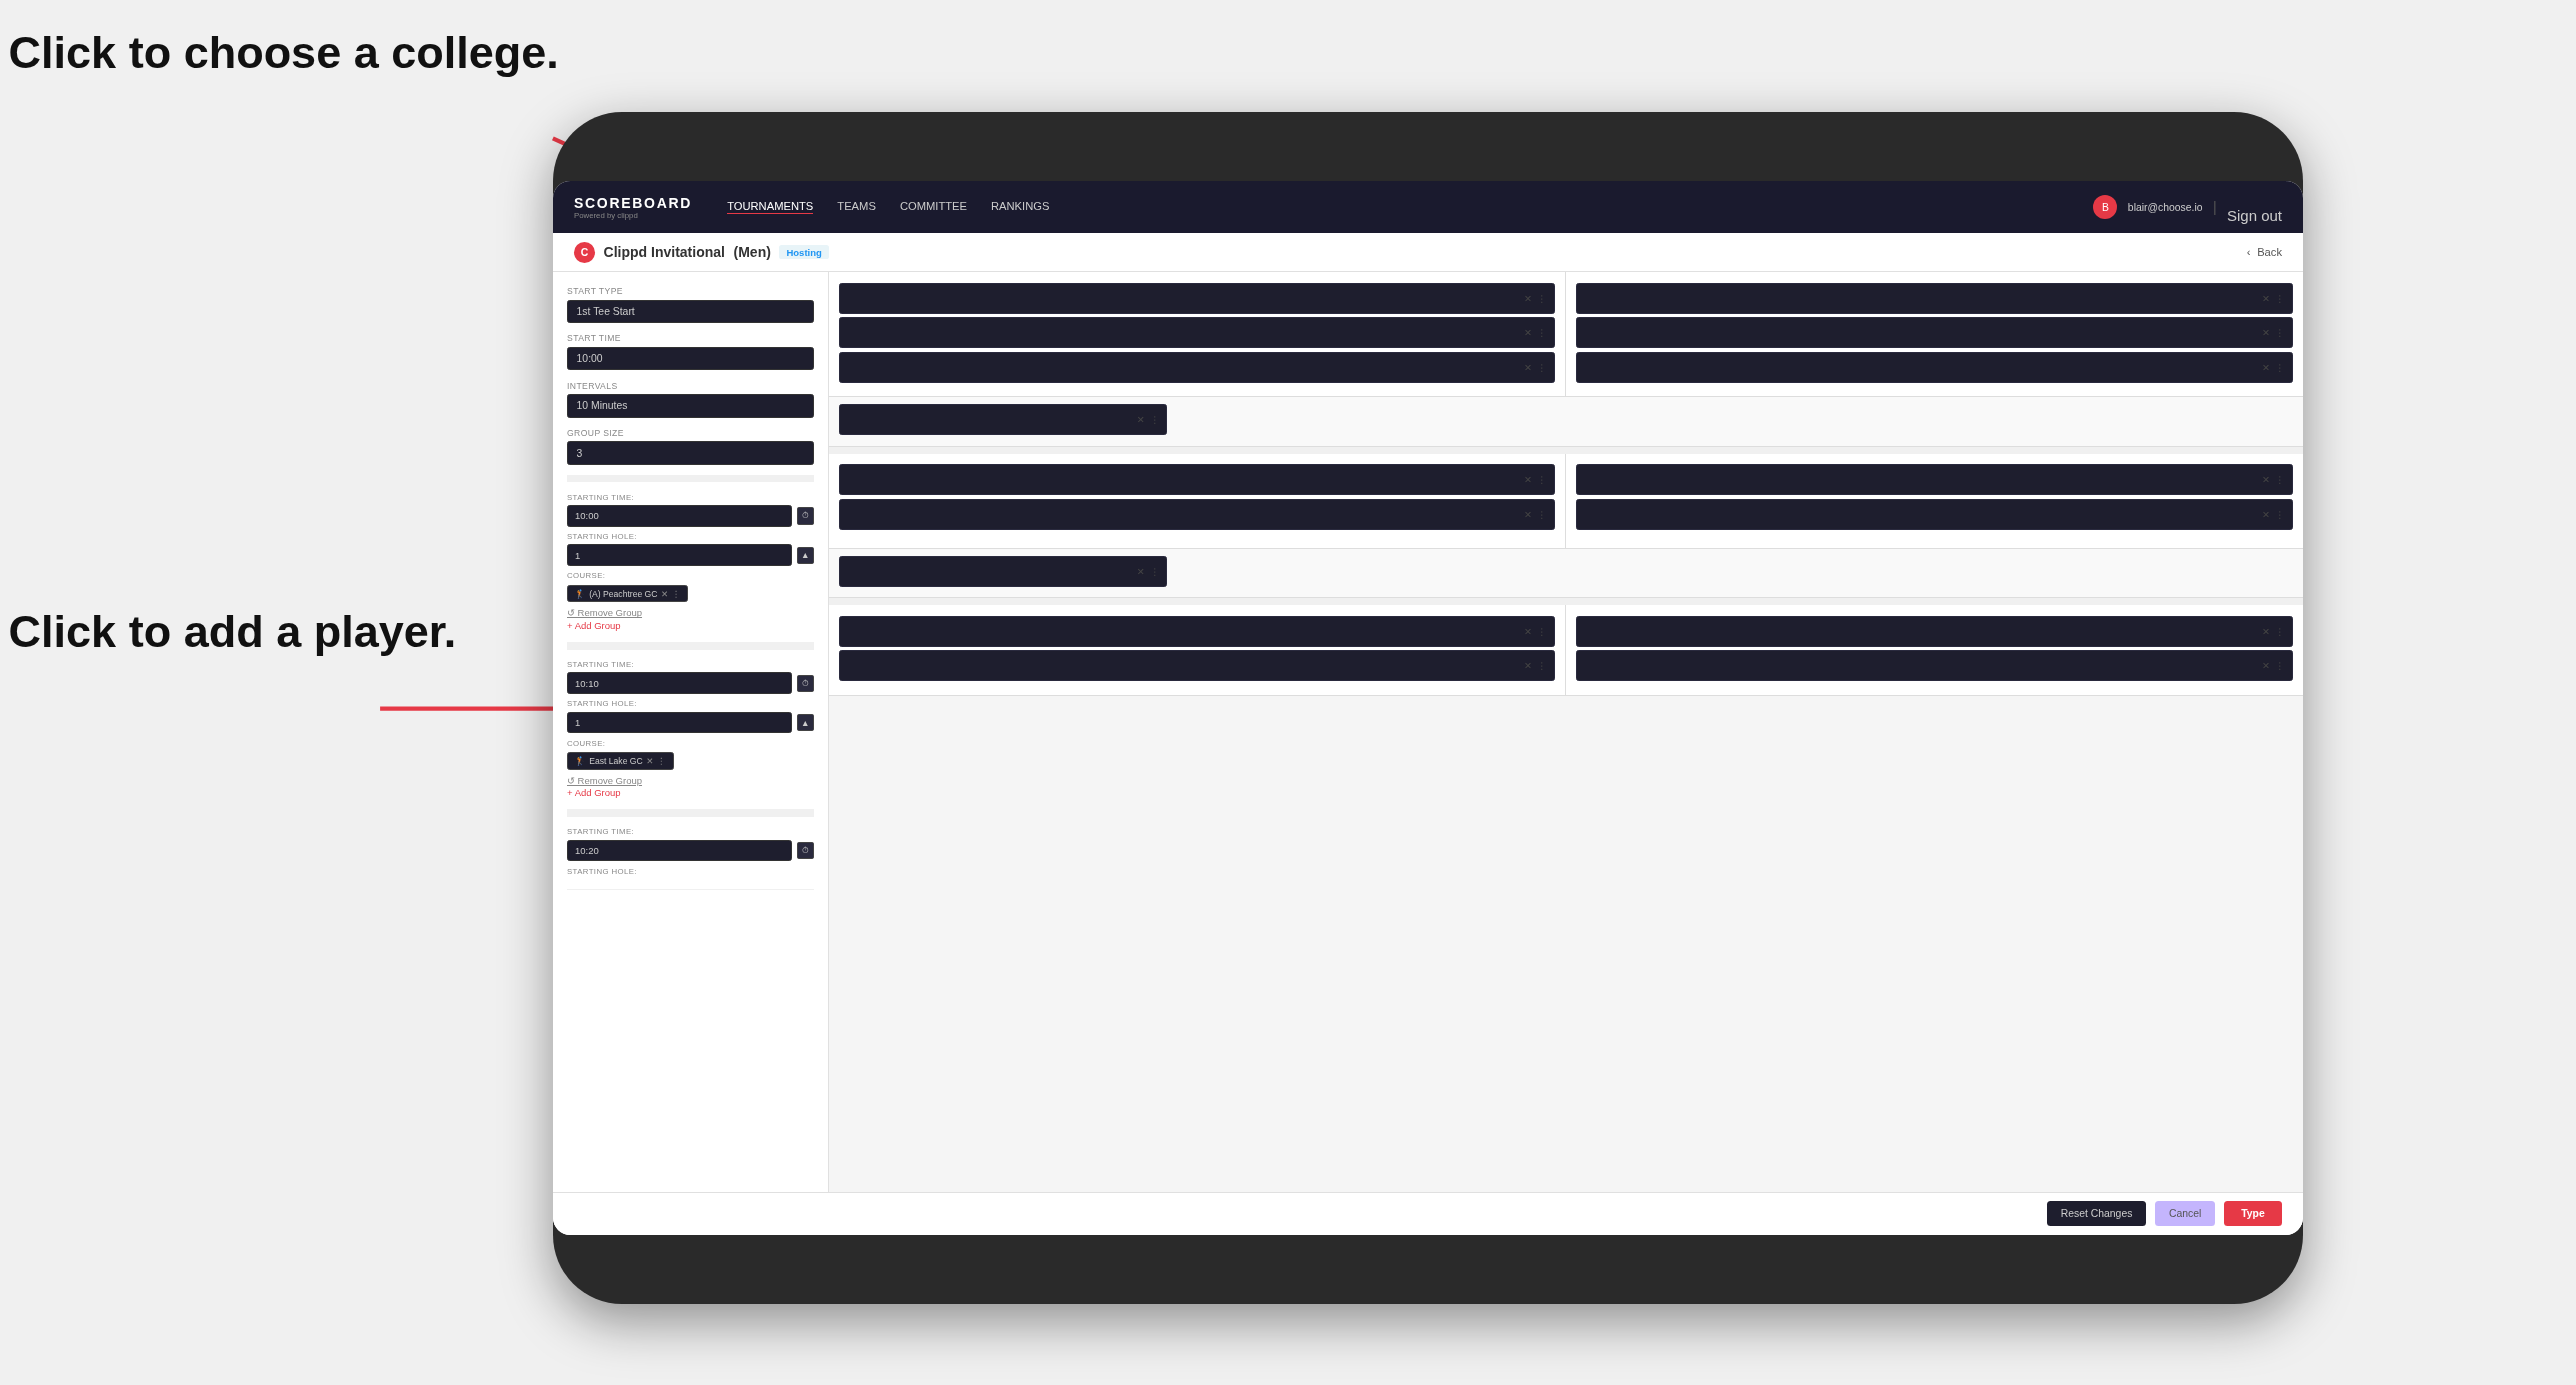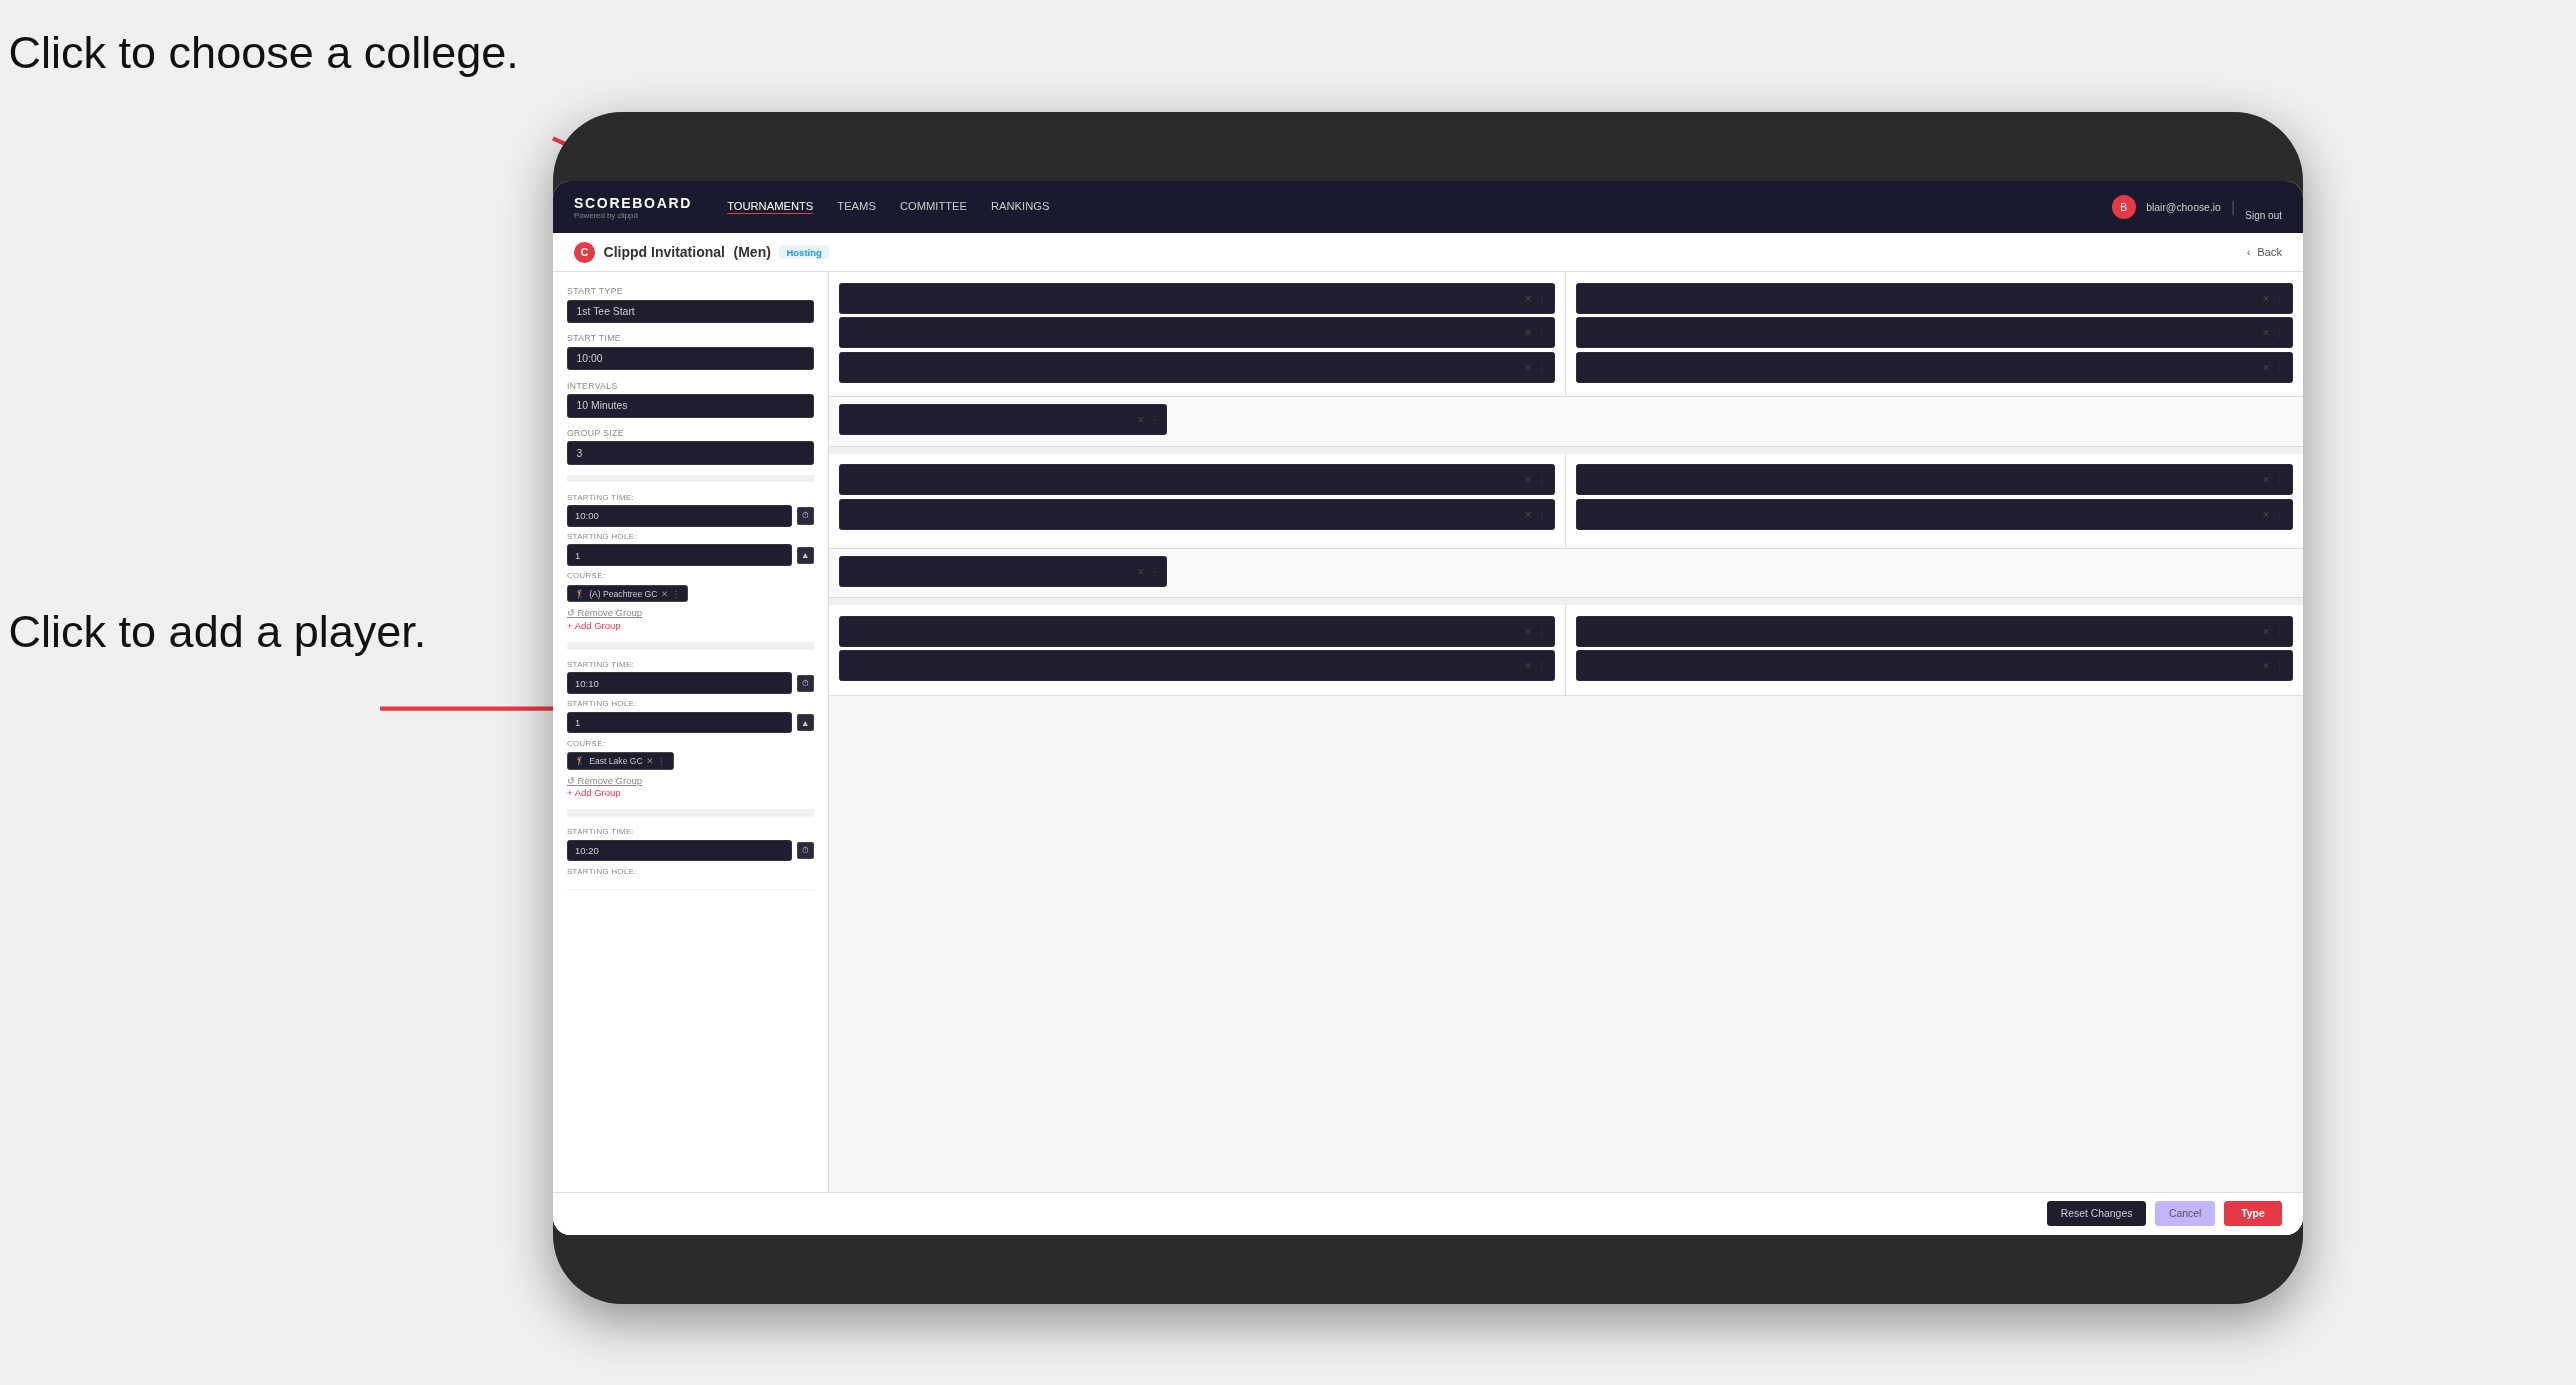--- a/index.html
+++ b/index.html
@@ -9,21 +9,21 @@
       width: 2576px;
       height: 1386px;
       position: relative;
       overflow: hidden;
     }
 
     
     .annotation {
       position: absolute;
       font-size: 45px;
-      font-weight: 400;
+      font-weight: 700;
       color: #111;
       line-height: 1.2;
     }
     .annotation-1 { top: 26px; left: 8.6px; }
     .annotation-2 { top: 605px; left: 8.6px; }
 
     
     .arrow-svg {
       position: absolute;
       pointer-events: none;
@@ -100,21 +100,21 @@
     }
     .user-avatar {
       width: 24px;
       height: 24px;
       background: #e63946;
       border-radius: 50%;
       display: flex; align-items: center; justify-content: center;
       color: #fff; font-size: 10.4px;
     }
     .user-email { color: #ccc; font-size: 10.4px; }
-    .sign-out { color: #ccc; font-size: 10px; cursor: pointer; margin-top: 16px; }
+    .sign-out { color: #ccc; font-size: 15px; cursor: pointer; margin-top: 16px; }
     .divider-v { color: #555; }
 
     
     .sub-header {
       background: #fff;
       padding: 8.6px 21px;
       display: flex;
       align-items: center;
       justify-content: space-between;
       border-bottom: 0.9px solid #e0e0e0;

